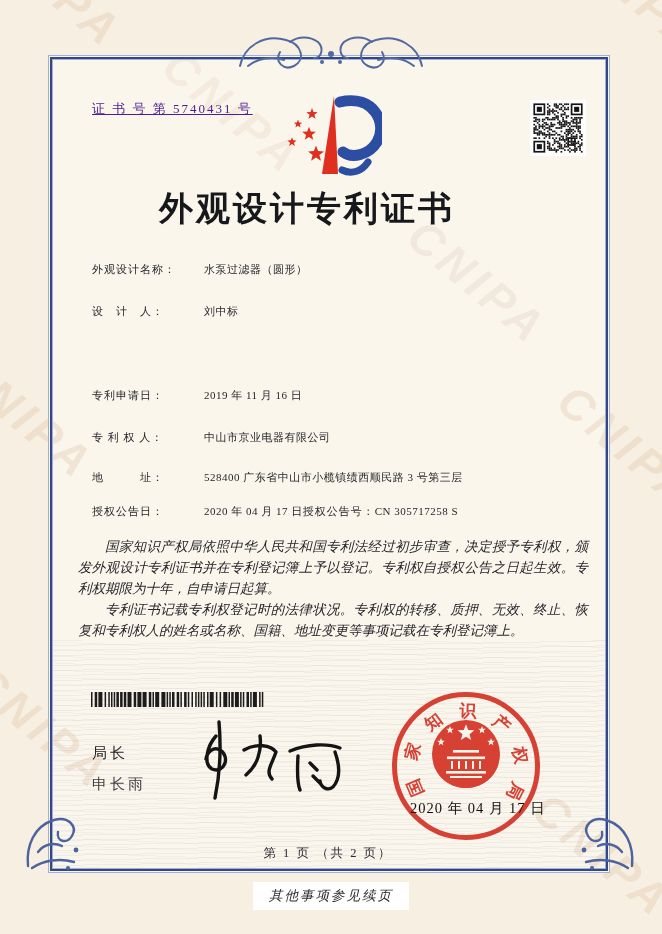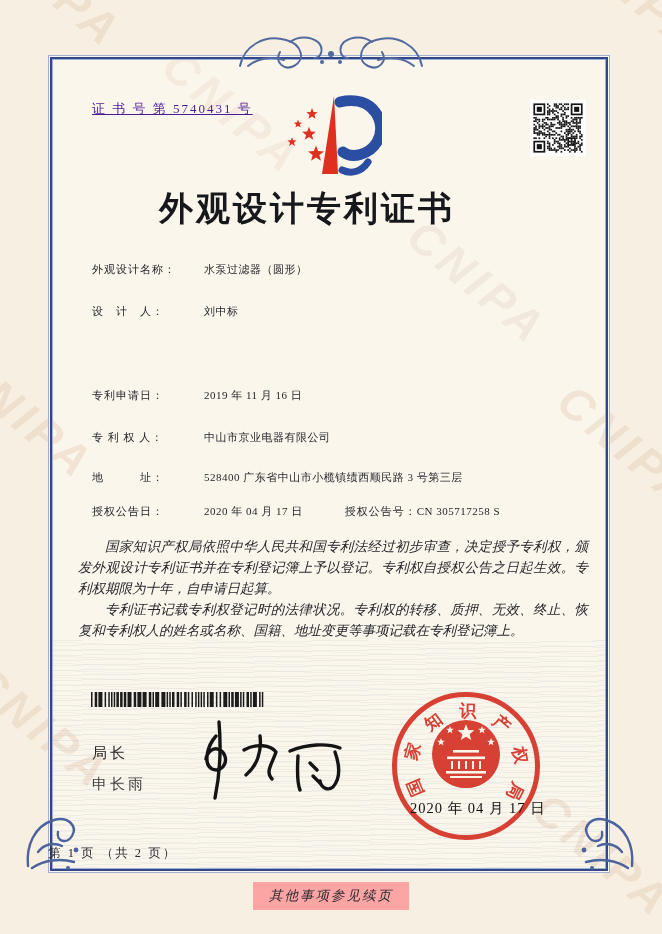--- a/index.html
+++ b/index.html
@@ -65,21 +65,21 @@
     font-size:34px;font-weight:700;letter-spacing:3px;color:#17181c;
   }
 
   
   .field{
     position:absolute;left:92px;
     font-size:11px;color:#26272c;white-space:nowrap;
   }
   .flabel{display:inline-block;min-width:112px;letter-spacing:1px;}
   .fvalue{letter-spacing:0.5px;}
-  .grant-label{margin-left:42px;letter-spacing:1px;}
+  .grant-label{letter-spacing:1px;}
 
   
   .body-text{
     position:absolute;left:78px;top:536px;width:510px;
     font-size:13.5px;line-height:21px;text-align:justify;
     font-style:italic;color:#26262b;
   }
   .body-text p{margin:0;text-indent:2em;}
 
   
@@ -109,26 +109,26 @@
   .seal-chars span:nth-child(5){transform:translate(-50%,-50%) rotate(38.3deg) translateY(-55px);}
   .seal-chars span:nth-child(6){transform:translate(-50%,-50%) rotate(76.6deg) translateY(-55px);}
   .seal-chars span:nth-child(7){transform:translate(-50%,-50%) rotate(115deg) translateY(-55px);}
   .emblem{position:absolute;left:32px;top:22px;}
   .seal-date{
     position:absolute;left:410px;top:799px;
     font-size:14.5px;color:#121212;letter-spacing:1px;white-space:nowrap;
   }
 
   .page-info{
-    position:absolute;left:48px;top:845px;width:560px;text-align:left;
+    position:absolute;left:48px;top:845px;width:560px;text-align:center;
     font-size:12.5px;letter-spacing:2px;color:#2a2b30;
   }
   .note-box{
     position:absolute;left:50%;top:882px;transform:translateX(-50%);
-    background:#fca5a5;padding:5px 16px;
+    background:#ffffff;padding:5px 16px;
     font-size:13.5px;font-style:italic;letter-spacing:2px;color:#2a2b30;
     white-space:nowrap;
   }
 </style>
 </head>
 <body>
 
 <div class="page">
 
   <svg width="0" height="0" style="position:absolute" aria-hidden="true">

